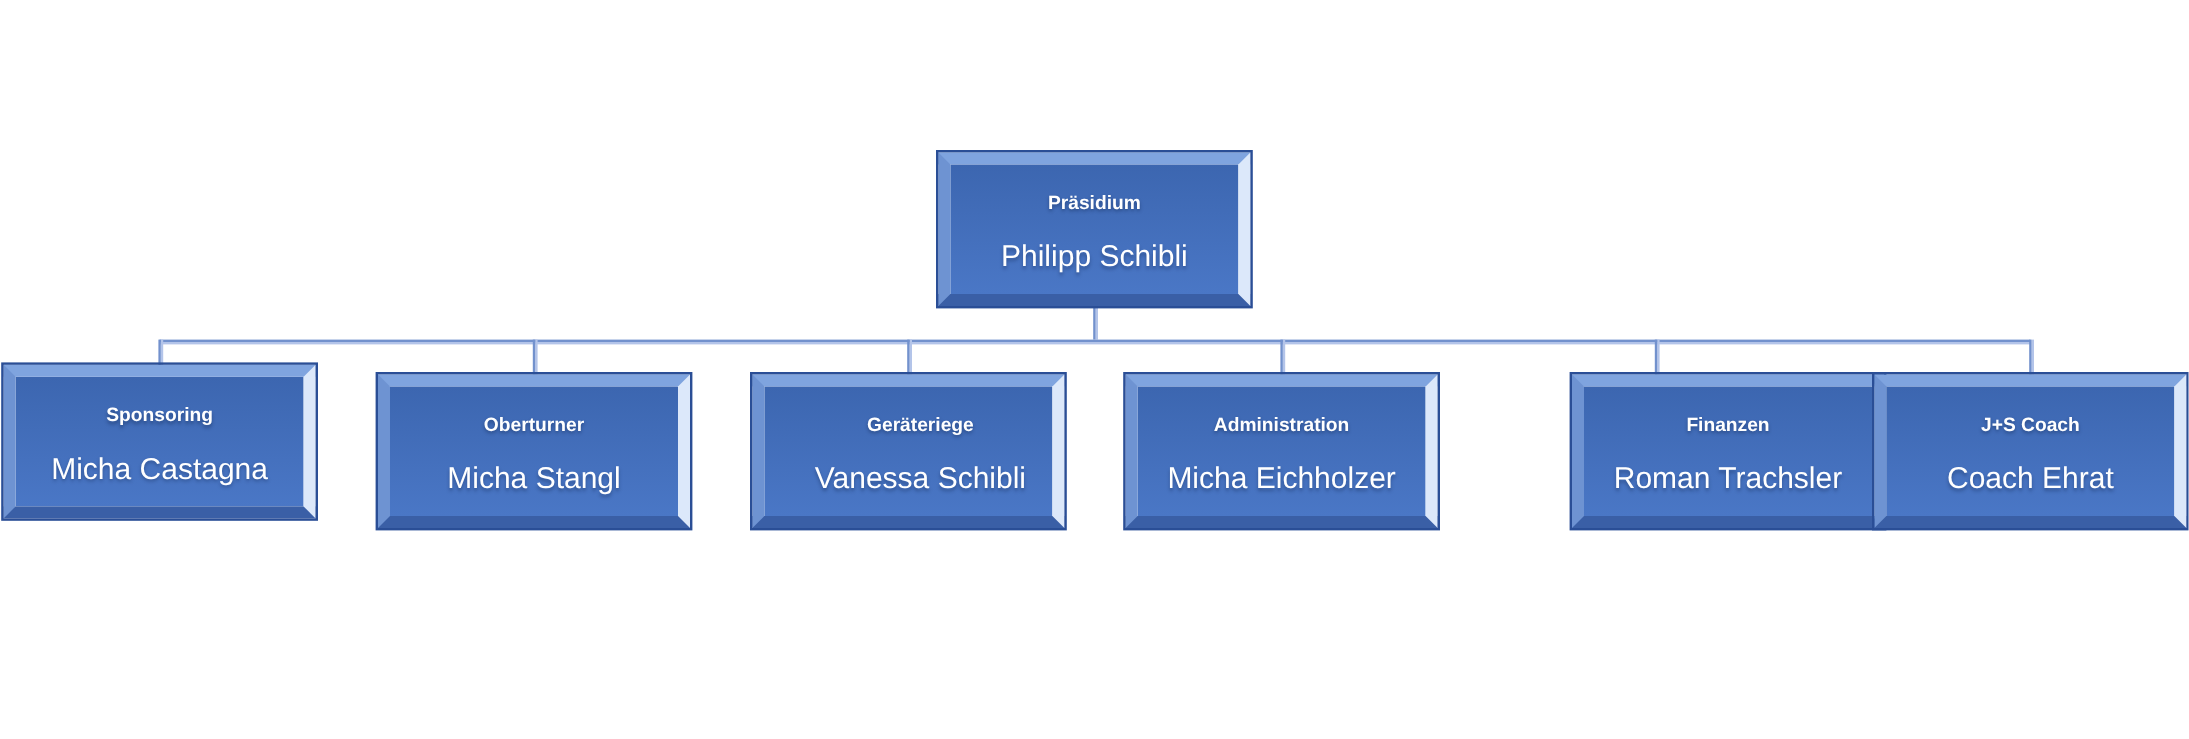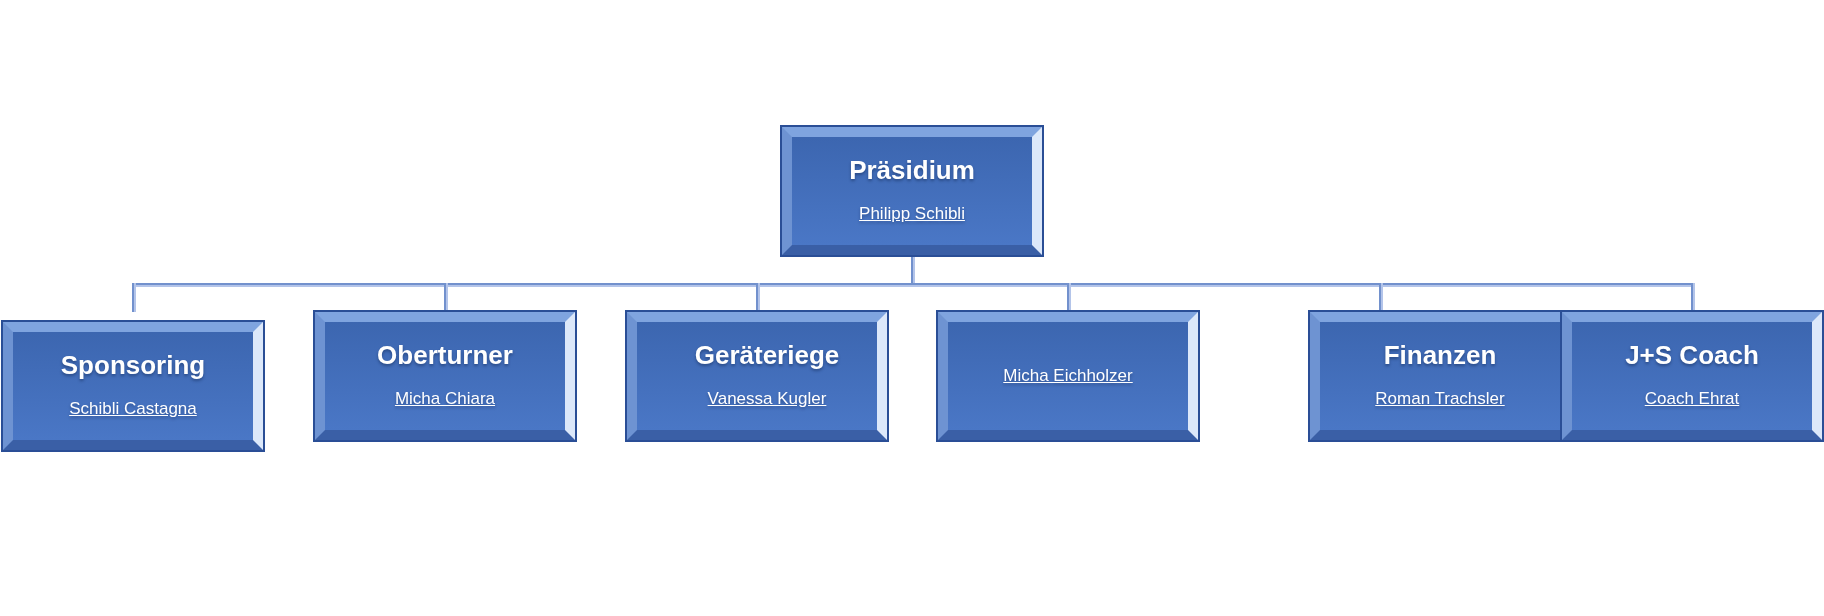--- a/index.html
+++ b/index.html
@@ -38,34 +38,33 @@
     display: flex;
     flex-direction: column;
     align-items: center;
     justify-content: center;
     gap: 15px;
     color: var(--text-color);
     text-align: center;
   }
 
   .node .title {
-    font-size: 26px;
+    font-size: 16px;
     font-weight: bold;
     line-height: 30px;
     white-space: nowrap;
     text-shadow: 0 2px 3px rgba(8, 25, 60, 0.40);
   }
 
   .node .name {
-    font-size: 17px;
+    font-size: 25px;
     font-weight: normal;
     line-height: 28px;
     white-space: nowrap;
     text-shadow: 0 2px 3px rgba(8, 25, 60, 0.35);
-    text-decoration: underline;
   }
 
   .h-line {
     position: absolute;
     height: 2px;
     background: var(--connector);
     box-shadow: 0 2px 0 var(--connector-shadow);
   }
 
   .v-line {
@@ -87,36 +86,37 @@
   <div class="v-line" style="left:756px;  top:283px; height:29px;"></div>
   <div class="v-line" style="left:1067px; top:283px; height:29px;"></div>
   <div class="v-line" style="left:1379px; top:283px; height:29px;"></div>
   <div class="v-line" style="left:1691px; top:283px; height:29px;"></div>
 
   <div class="node" style="left:782px; top:127px;">
     <div class="title">Präsidium</div>
     <div class="name">Philipp Schibli</div>
   </div>
 
-  <div class="node" style="left:3px; top:322px;align-items:center;">
+  <div class="node" style="left:3px; top:304px;align-items:center;">
     <div class="title">Sponsoring</div>
-    <div class="name">Schibli Castagna</div>
+    <div class="name">Micha Castagna</div>
   </div>
 
   <div class="node" style="left:315px; top:312px;">
     <div class="title">Oberturner</div>
-    <div class="name">Micha Chiara</div>
+    <div class="name">Micha Stangl</div>
   </div>
 
   <div class="node" style="left:627px; top:312px;padding-left:20px;">
     <div class="title">Geräteriege</div>
-    <div class="name">Vanessa Kugler</div>
+    <div class="name">Vanessa Schibli</div>
   </div>
 
   <div class="node" style="left:938px; top:312px;">
+    <div class="title">Administration</div>
     <div class="name">Micha Eichholzer</div>
   </div>
 
   <div class="node" style="left:1310px; top:312px;">
     <div class="title">Finanzen</div>
     <div class="name">Roman Trachsler</div>
   </div>
 
   <div class="node" style="left:1562px; top:312px;">
     <div class="title">J+S Coach</div>

